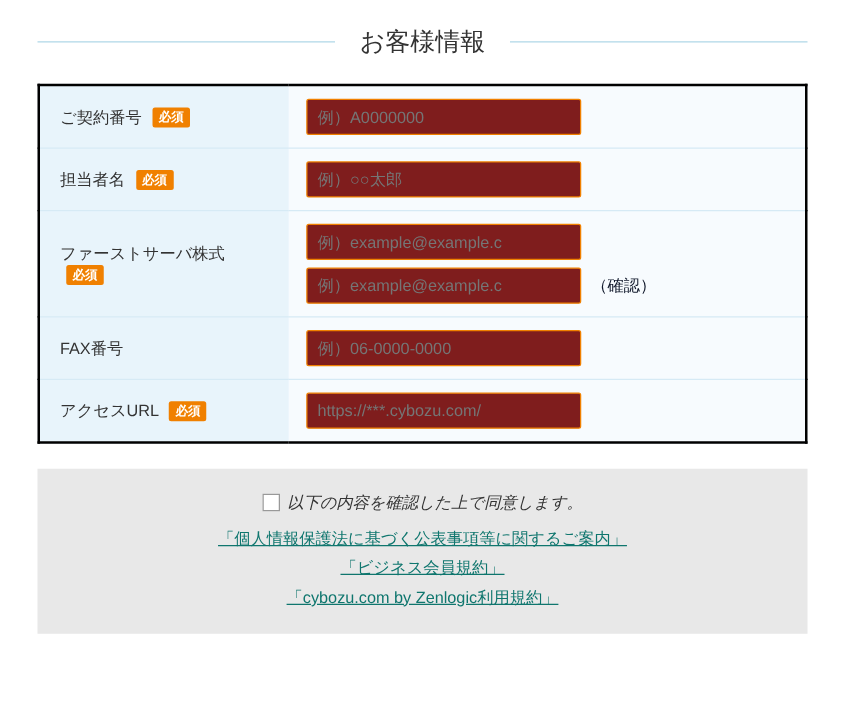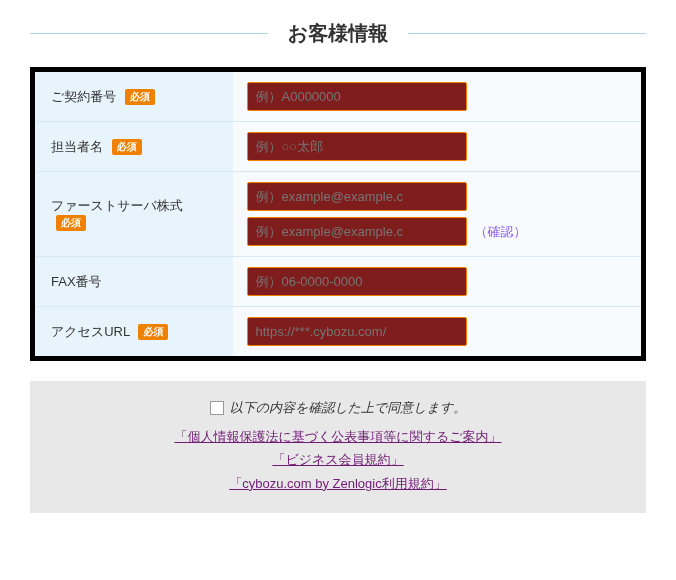--- a/index.html
+++ b/index.html
@@ -20,30 +20,30 @@
       align-items: center;
       margin-bottom: 20px;
     }
     .title-line {
       flex: 1;
       height: 1px;
       background: #b0d8e8;
     }
     .section-title {
       font-size: 20px;
-      font-weight: bold;
+      font-weight: normal;
       color: #333;
       padding: 0 20px;
       white-space: nowrap;
     }
     .form-table {
       width: 100%;
       border-collapse: collapse;
       background: #f0f8fc;
-      border: 5px solid #000000;
+      border: 2px solid #000000;
     }
     .form-table tr {
       border-bottom: 1px solid #d6eaf5;
     }
     .form-table tr:last-child {
       border-bottom: none;
     }
     .form-label-cell {
       width: 200px;
       padding: 14px 16px;
@@ -79,21 +79,21 @@
       outline: none;
     }
     .email-confirm-row {
       display: flex;
       align-items: center;
       margin-top: 6px;
     }
     .confirm-label {
       margin-left: 8px;
       font-size: 13px;
-      color: #8b5cf6;
+      color: #0f172a;
     }
     .bottom-section {
       margin-top: 20px;
       background: #e8e8e8;
       padding: 18px 20px;
       text-align: center;
     }
     .agreement-row {
       display: flex;
       align-items: center;
@@ -111,21 +111,21 @@
     }
     .agreement-text {
       font-size: 13px;
       color: #333;
     }
     .links-section {
       text-align: center;
       line-height: 1.8;
     }
     .links-section a {
-      color: #701a75;
+      color: #0f766e;
       text-decoration: underline;
       font-size: 13px;
       display: block;
     }
   </style>
 </head>
 <body>
 
 <div class="page-wrapper">
   <div class="section-title-wrapper">

